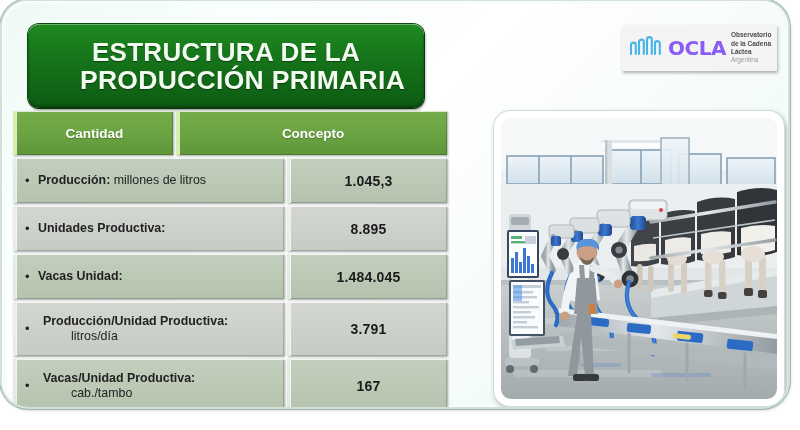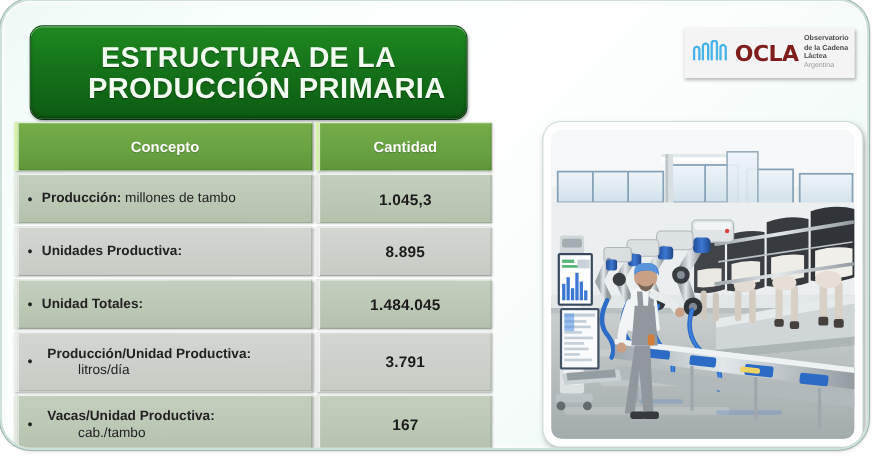--- a/index.html
+++ b/index.html
@@ -55,21 +55,21 @@
   
   #logo{
     position:absolute; left:620px; top:24px; width:155px; height:46px;
     background:#f4f4f4;
     box-shadow:1px 2px 3px rgba(0,0,0,.3);
     display:flex; align-items:center; padding:0 7px; box-sizing:border-box;
     gap:5px;
   }
   #logo .wave{flex:0 0 auto;}
   #logo .ocla{
-    font-weight:bold; font-size:20px; color:#7f1d1d; letter-spacing:-.5px;
+    font-weight:bold; font-size:20px; color:#8b5cf6; letter-spacing:-.5px;
     font-family:"DejaVu Sans",sans-serif;
   }
   #logo .tag{ font-size:6.5px; color:#4a4a4a; line-height:1.28; font-weight:bold;}
   #logo .tag .arg{ color:#9a9a9a; font-weight:normal; font-size:6.4px;}
 
   
   #table{ position:absolute; left:11px; top:110px; width:434px; }
   .trow{ display:flex; gap:3px; margin-bottom:3px; height:45px; }
   .cell{
     position:relative; box-sizing:border-box;
@@ -148,33 +148,33 @@
       <span class="tag">
         <span>Observatorio</span><br>
         <span>de la Cadena Láctea</span><br>
         <span class="arg">Argentina</span>
       </span>
     </div>
 
     <div id="table">
 
       <div class="trow hrow">
+        <div class="cell c-cant">
+          <span>Cantidad</span>
+        </div>
         <div class="cell c-concept">
           <span>Concepto</span>
-        </div>
-        <div class="cell c-cant">
-          <span>Cantidad</span>
         </div>
       </div>
 
       <div class="trow body rowA">
         <div class="cell c-concept">
           <div class="concept">
             <span class="bullet">•</span>
-            <span class="ctext"><b>Producción</b><b>:</b><span> millones de tambo</span></span>
+            <span class="ctext"><b>Producción</b><b>:</b><span> millones de litros</span></span>
           </div>
         </div>
         <div class="cell c-cant">
           <div class="qty">1.045,3</div>
         </div>
       </div>
 
       <div class="trow body rowB">
         <div class="cell c-concept">
           <div class="concept">
@@ -184,21 +184,21 @@
         </div>
         <div class="cell c-cant">
           <div class="qty">8.895</div>
         </div>
       </div>
 
       <div class="trow body rowA">
         <div class="cell c-concept">
           <div class="concept">
             <span class="bullet">•</span>
-            <span class="ctext"><b>Unidad Totales</b><b>:</b></span>
+            <span class="ctext"><b>Vacas Unidad</b><b>:</b></span>
           </div>
         </div>
         <div class="cell c-cant">
           <div class="qty">1.484.045</div>
         </div>
       </div>
 
       <div class="trow body rowB dr indent">
         <div class="cell c-concept">
           <div class="concept">

